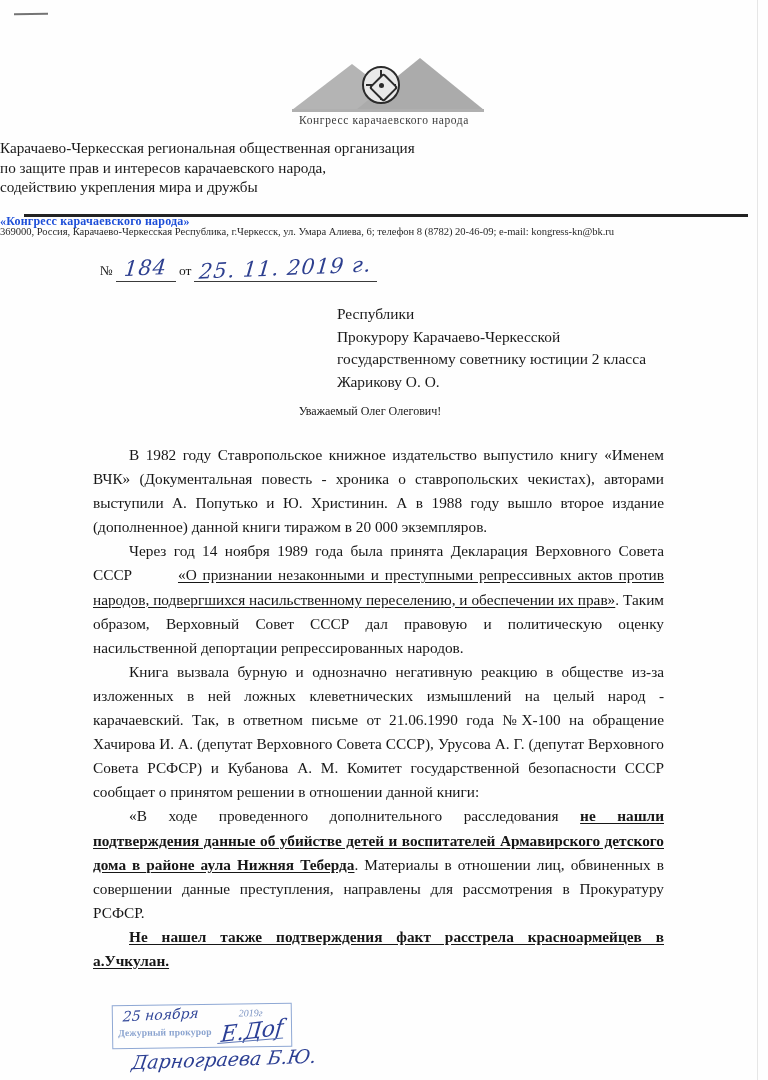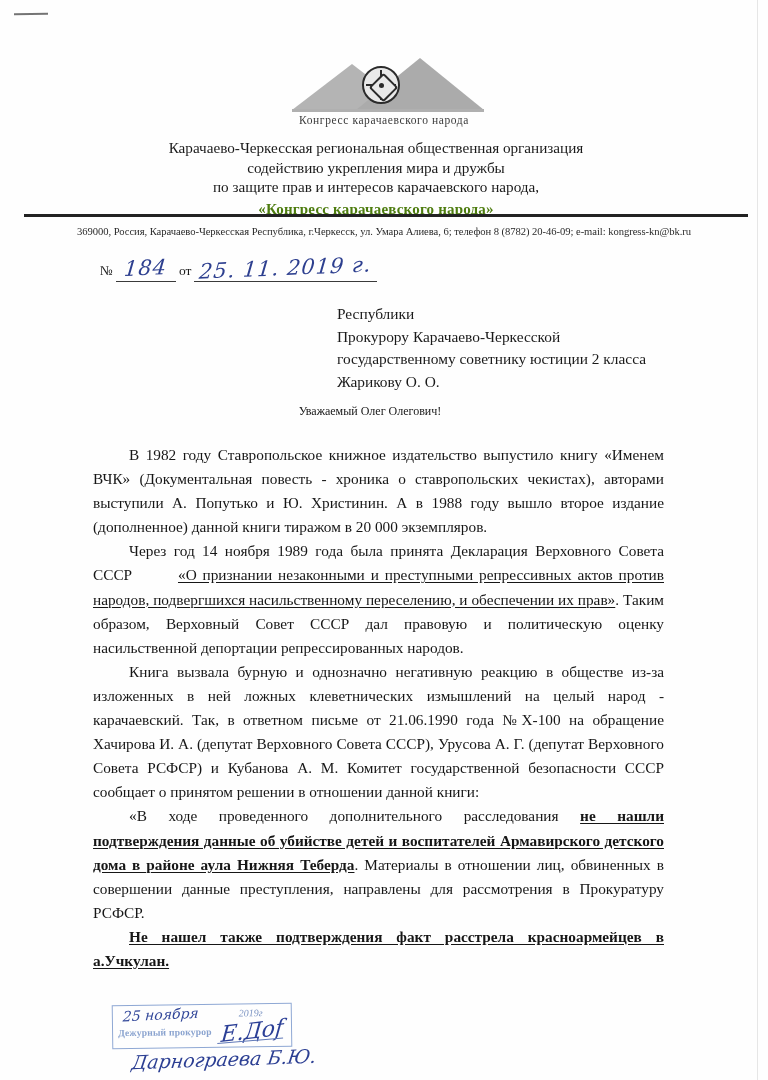--- a/index.html
+++ b/index.html
@@ -128,50 +128,48 @@
     letter-spacing: .6px;
     color: #3a3a3a;
     white-space: nowrap;
   }
 
   
   .org-block {
     position: absolute;
     left: 0; right: 16px;
     top: 138px;
-    text-align: center;
   }
   .org-line {
     font-size: 15.2px;
     line-height: 19.6px;
     color: #1a1a1a;
   }
   .org-name {
-    font-size: 15px;
+    font-size: 12px;
     line-height: 22px;
     font-weight: bold;
     letter-spacing: .2px;
-    margin-top: 1px;
-    color: #4d7c0f;
+    margin-top: 13px;
+    color: #1d4ed8;
   }
 
   .rule {
     position: absolute;
     left: 24px;
     width: 724px;
     top: 214px;
     height: 2.5px;
     background: #222;
   }
 
   .addr-line {
     position: absolute;
     left: 0; right: 0;
     top: 225px;
-    text-align: center;
     font-size: 10.6px;
     line-height: 14px;
     color: #2a2a2a;
     letter-spacing: -.05px;
   }
 
   
   .regno {
     position: absolute;
     left: 100px;
@@ -334,22 +332,22 @@
         <div class="emblem-bar v"></div>
         <div class="emblem-diamond"></div>
         <div class="emblem-dot"></div>
       </div>
       <div class="logo-caption">Конгресс карачаевского народа</div>
     </div>
   </div>
 
   <div class="org-block">
     <div class="org-line">Карачаево-Черкесская региональная общественная организация</div>
+    <div class="org-line">по защите прав и интересов карачаевского народа,</div>
     <div class="org-line">содействию укрепления мира и дружбы</div>
-    <div class="org-line">по защите прав и интересов карачаевского народа,</div>
     <div class="org-name">«Конгресс карачаевского народа»</div>
   </div>
 
   <div class="rule"></div>
 
   <div class="addr-line">369000, Россия, Карачаево-Черкесская Республика, г.Черкесск, ул. Умара Алиева, 6; телефон 8 (8782) 20-46-09; e-mail: kongress-kn@bk.ru</div>
 
   <div class="regno">
     <span class="lbl">№</span>
     <span class="hw-slot"><span class="hw">184</span></span>

